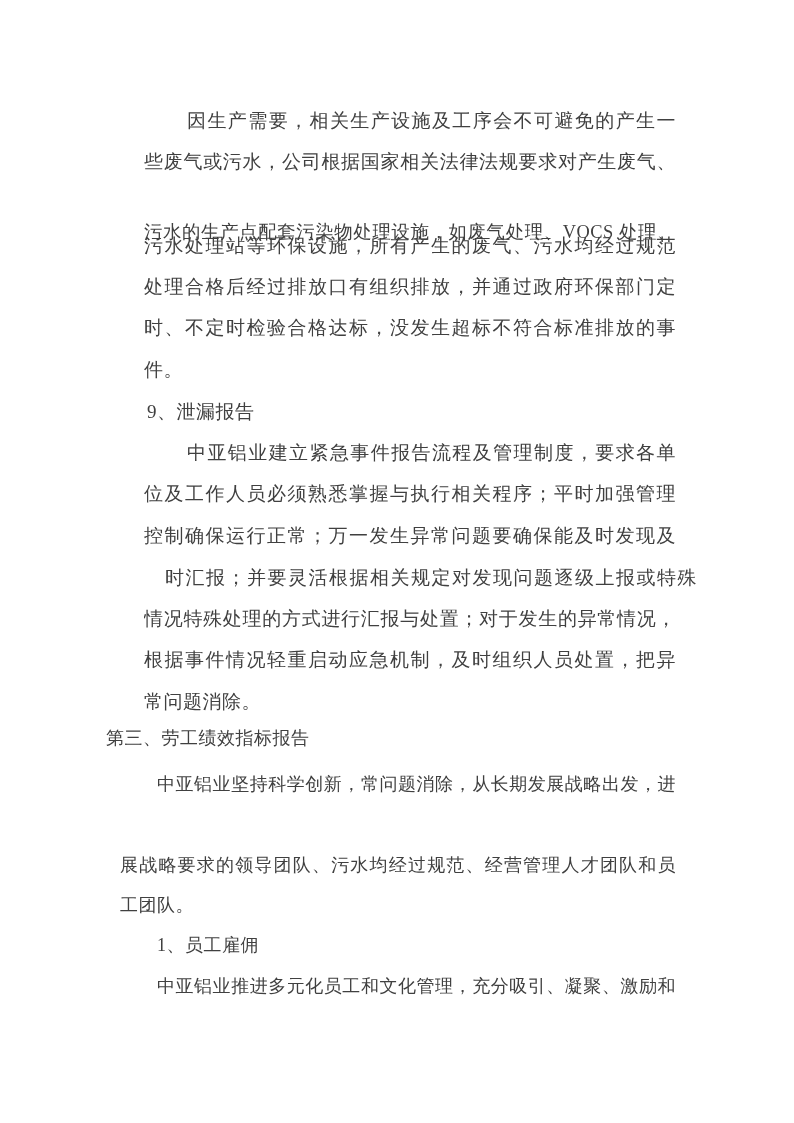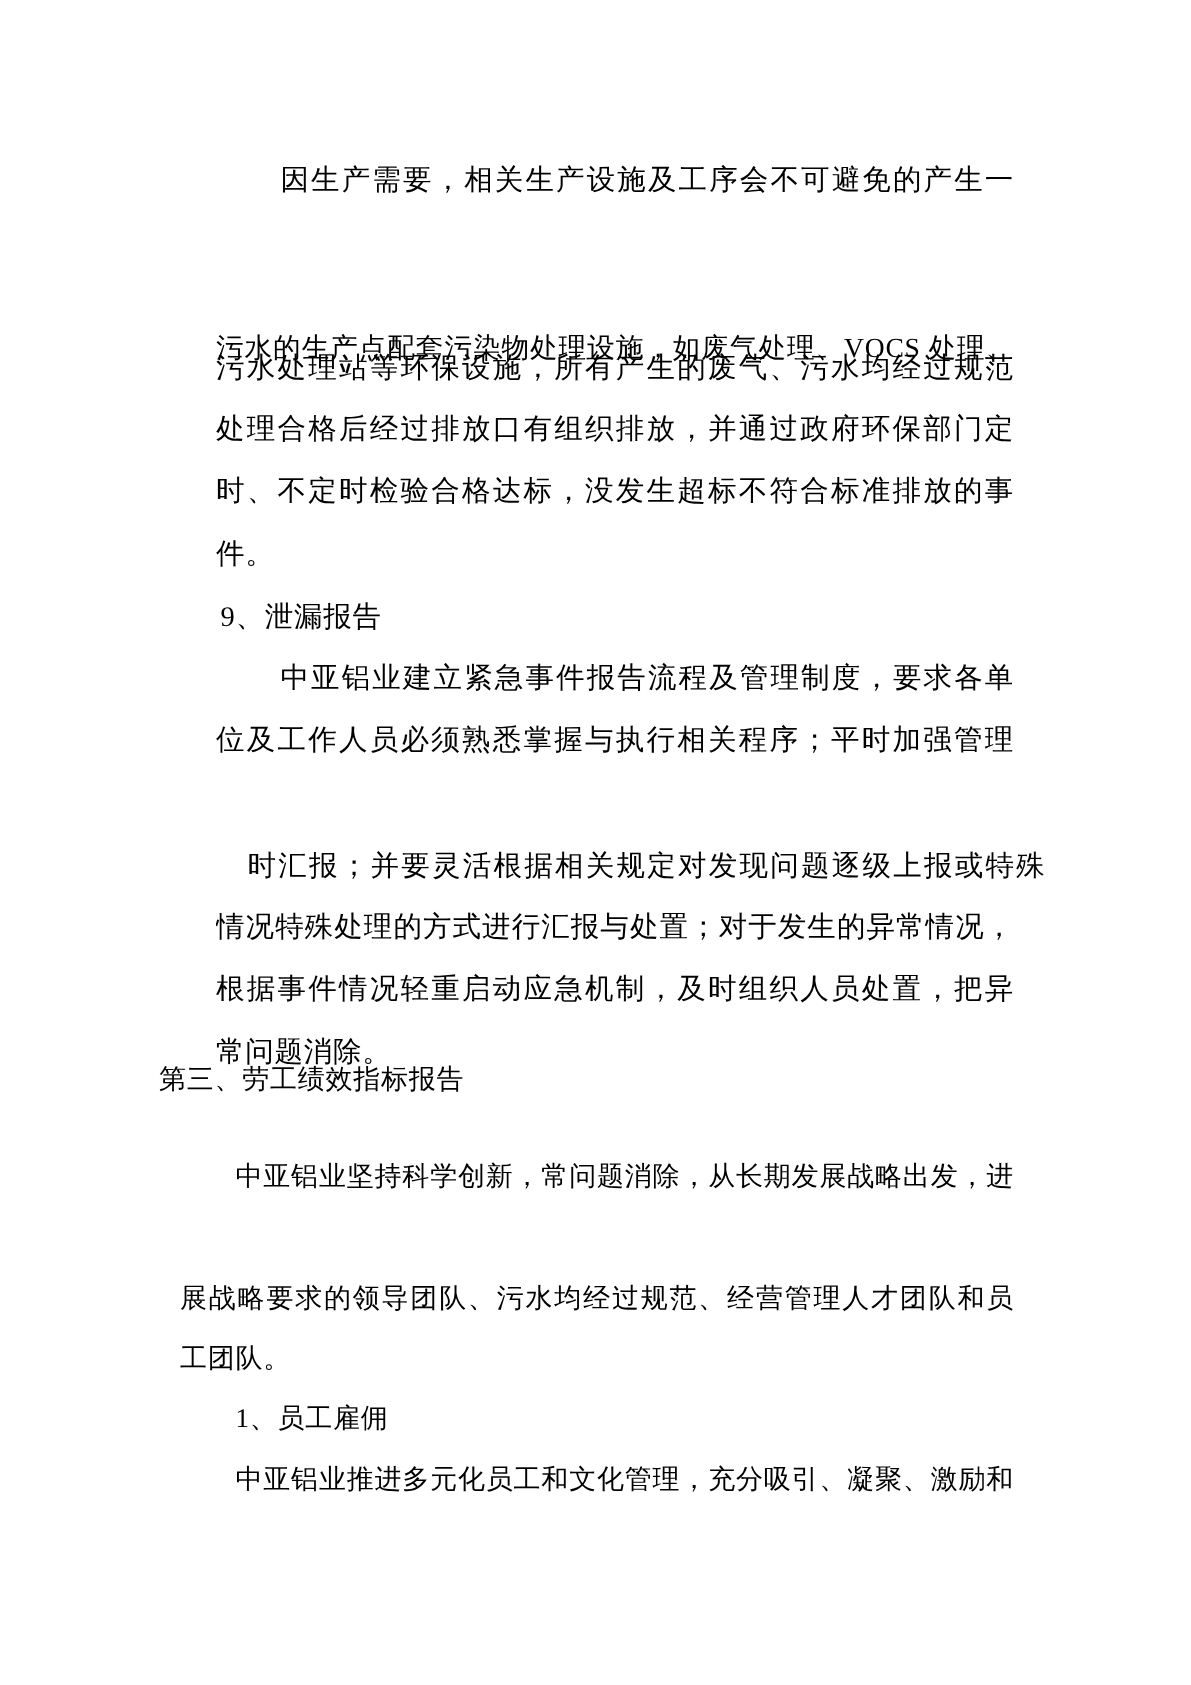--- a/index.html
+++ b/index.html
@@ -7,21 +7,21 @@
     padding: 0;
     background: #ffffff;
   }
   .page {
     position: relative;
     width: 794px;
     height: 1123px;
     background: #ffffff;
     overflow: hidden;
     font-family: "Liberation Serif", "DejaVu Serif", serif;
-    color: #000000;
+    color: #404040;
   }
   .line {
     position: absolute;
     line-height: 1.25;
     white-space: nowrap;
     letter-spacing: 0.5px;
   }
   
   .lg { font-size: 19px; }
   
@@ -36,36 +36,38 @@
     overflow: hidden;
     max-height: 30px;
   }
 </style>
 </head>
 <body>
 
 <div class="page">
 
   <div class="line lg just" style="left:187px; top:109px; width:489px;">因生产需要，相关生产设施及工序会不可避免的产生一</div>
+  <div class="line lg just" style="left:144px; top:150px; width:532px;">些废气或污水，公司根据国家相关法律法规要求对产生废气、</div>
   <div class="line md just" style="left:144px; top:192px; width:532px;">污水的生产点配套污染物处理设施，如废气处理、VOCS 处理、</div>
   <div class="line lg just" style="left:144px; top:234px; width:532px;">污水处理站等环保设施，所有产生的废气、污水均经过规范</div>
   <div class="line lg just" style="left:144px; top:275px; width:532px;">处理合格后经过排放口有组织排放，并通过政府环保部门定</div>
   <div class="line lg just" style="left:144px; top:316px; width:532px;">时、不定时检验合格达标，没发生超标不符合标准排放的事</div>
   <div class="line lg" style="left:144px; top:358px;">件。</div>
 
   <div class="line lg" style="left:147px; top:400px;">9、泄漏报告</div>
 
   <div class="line lg just" style="left:187px; top:441px; width:489px;">中亚铝业建立紧急事件报告流程及管理制度，要求各单</div>
   <div class="line lg just" style="left:144px; top:482px; width:532px;">位及工作人员必须熟悉掌握与执行相关程序；平时加强管理</div>
+  <div class="line lg just" style="left:144px; top:524px; width:532px;">控制确保运行正常；万一发生异常问题要确保能及时发现及</div>
   <div class="line lg just" style="left:144px; top:566px; width:532px;margin-left:21px;">时汇报；并要灵活根据相关规定对发现问题逐级上报或特殊</div>
   <div class="line lg just" style="left:144px; top:607px; width:532px;">情况特殊处理的方式进行汇报与处置；对于发生的异常情况，</div>
   <div class="line lg just" style="left:144px; top:648px; width:532px;">根据事件情况轻重启动应急机制，及时组织人员处置，把异</div>
   <div class="line lg" style="left:144px; top:690px;">常问题消除。</div>
 
-  <div class="line sm" style="left:106px; top:708px;">第三、劳工绩效指标报告</div>
+  <div class="line sm" style="left:106px; top:727px;">第三、劳工绩效指标报告</div>
 
   <div class="line sm just" style="left:157px; top:773px; width:519px;">中亚铝业坚持科学创新，常问题消除，从长期发展战略出发，进一</div>
   <div class="line sm just" style="left:120px; top:854px; width:556px;">展战略要求的领导团队、污水均经过规范、经营管理人才团队和员</div>
   <div class="line sm" style="left:120px; top:894px;">工团队。</div>
 
   <div class="line sm" style="left:157px; top:934px;">1、员工雇佣</div>
 
   <div class="line sm just" style="left:157px; top:975px; width:519px;">中亚铝业推进多元化员工和文化管理，充分吸引、凝聚、激励和</div>
 
 </div>

